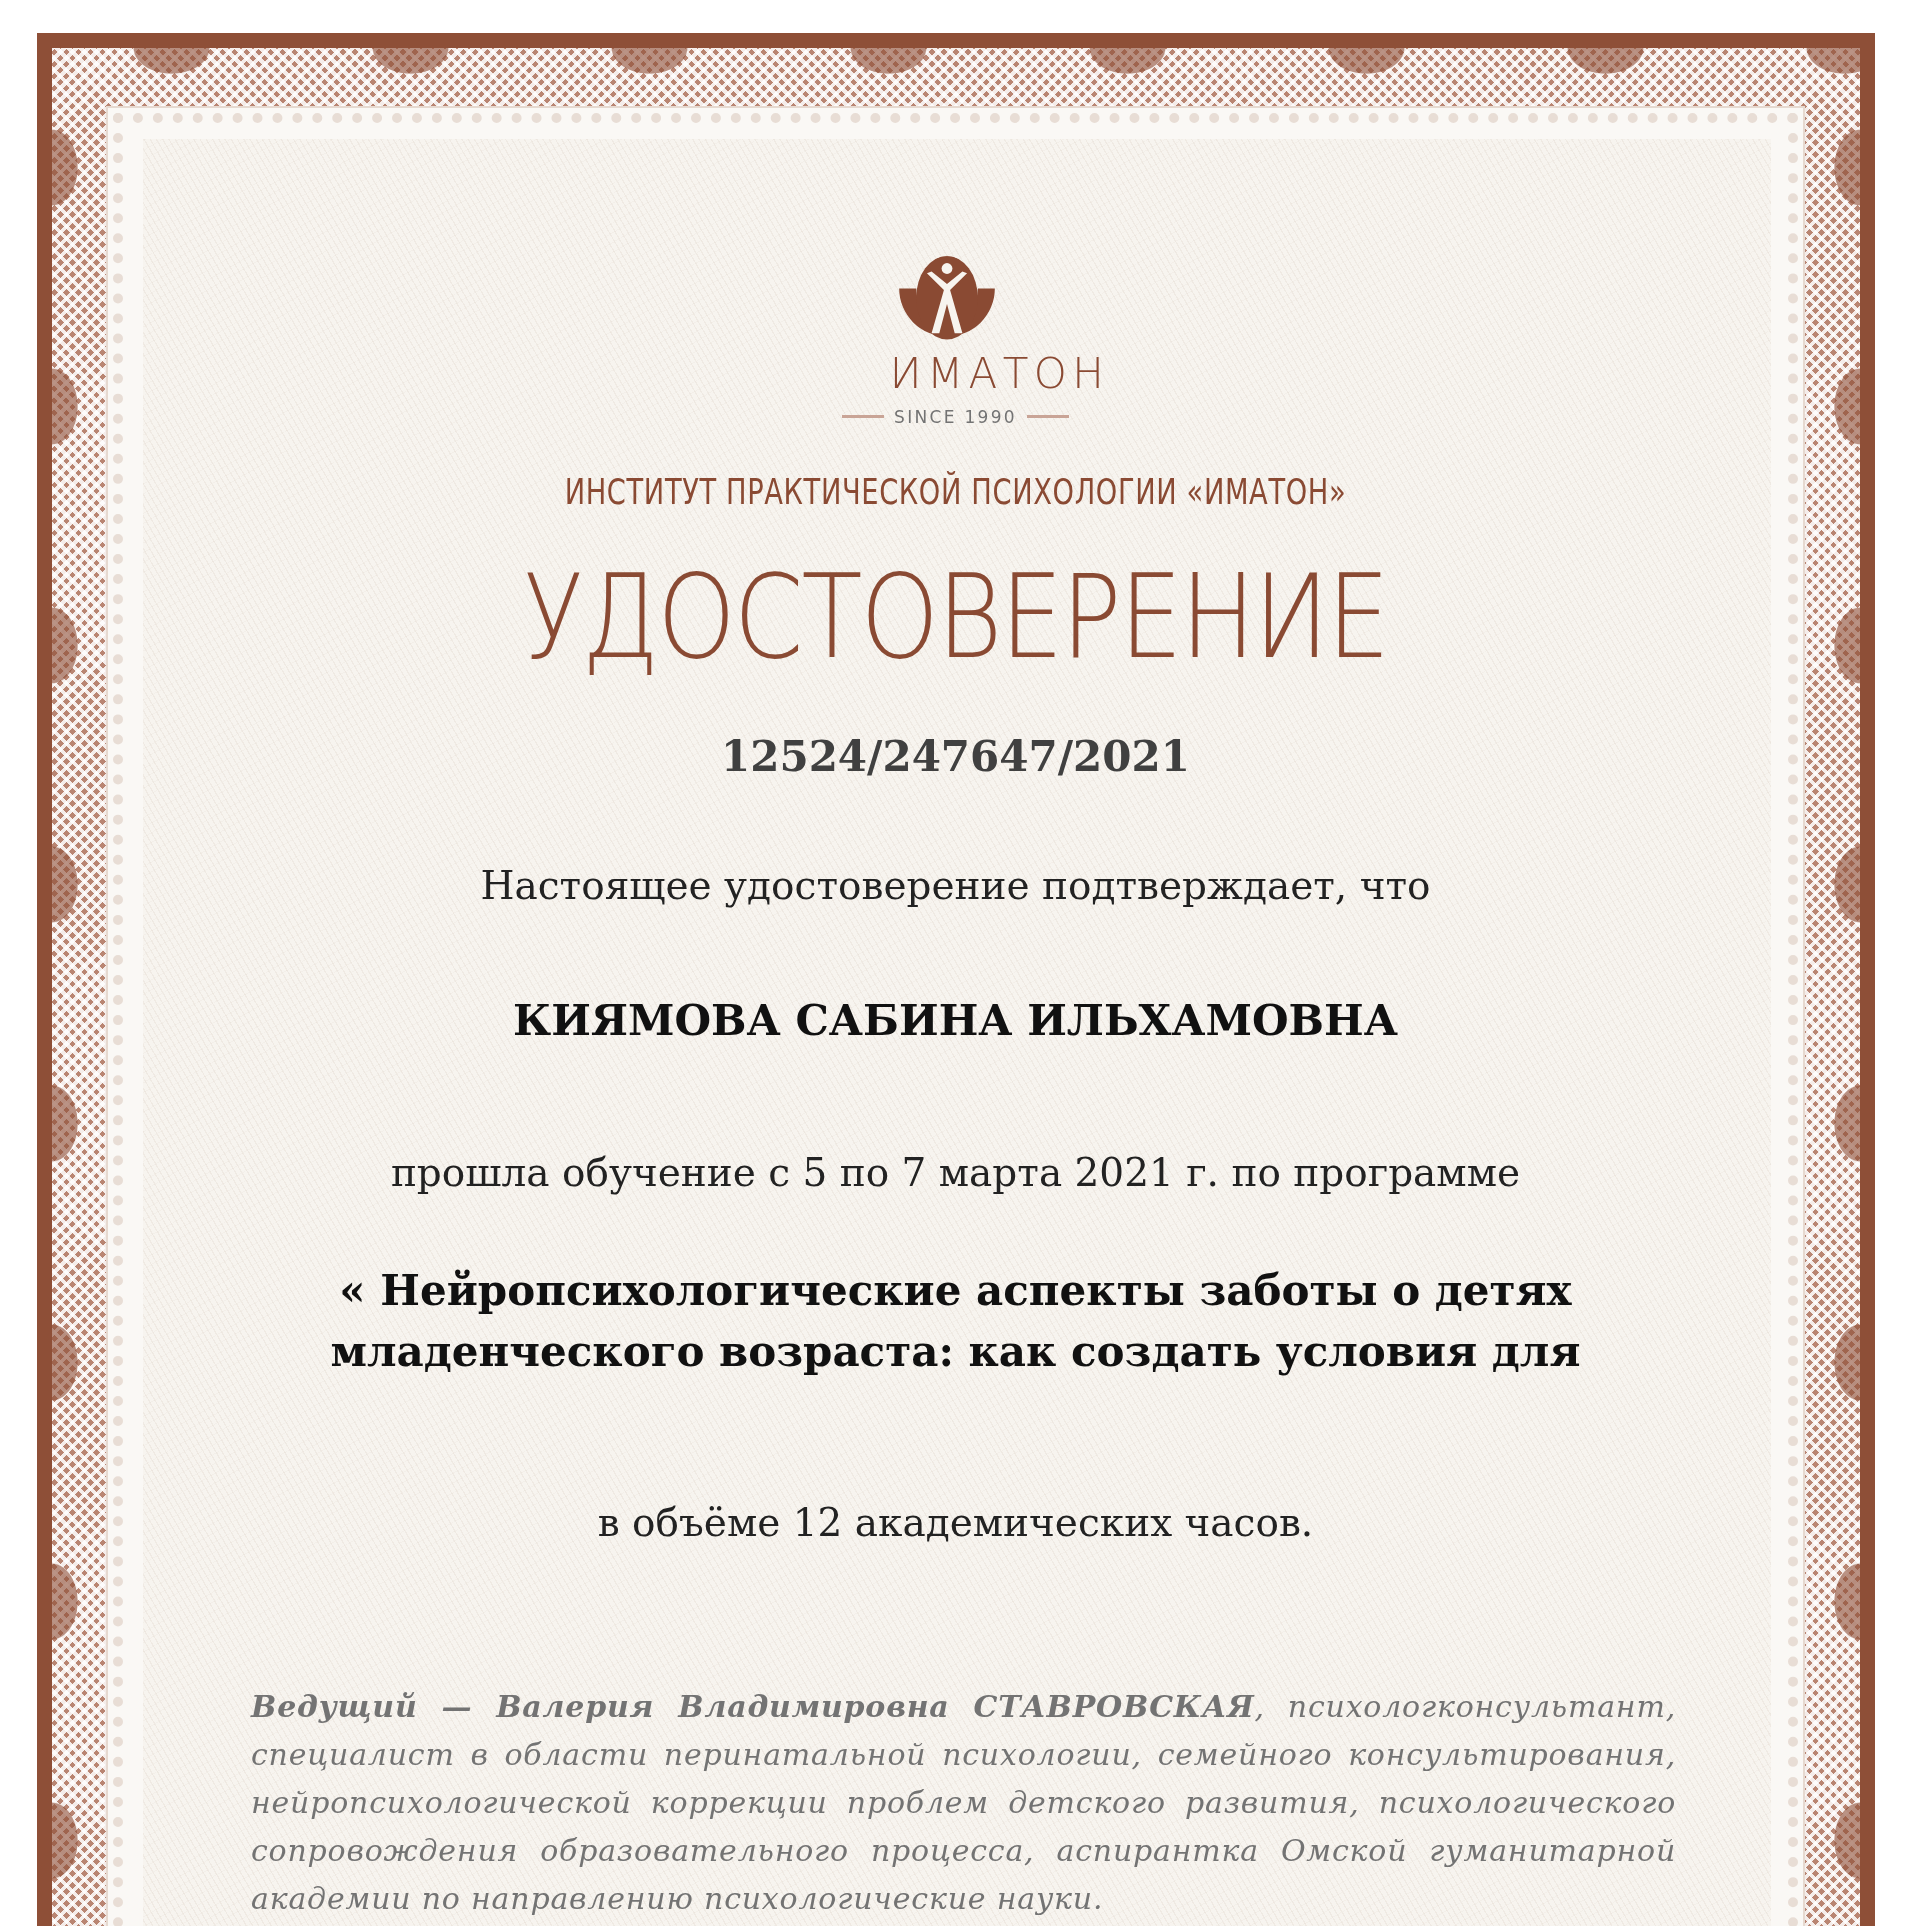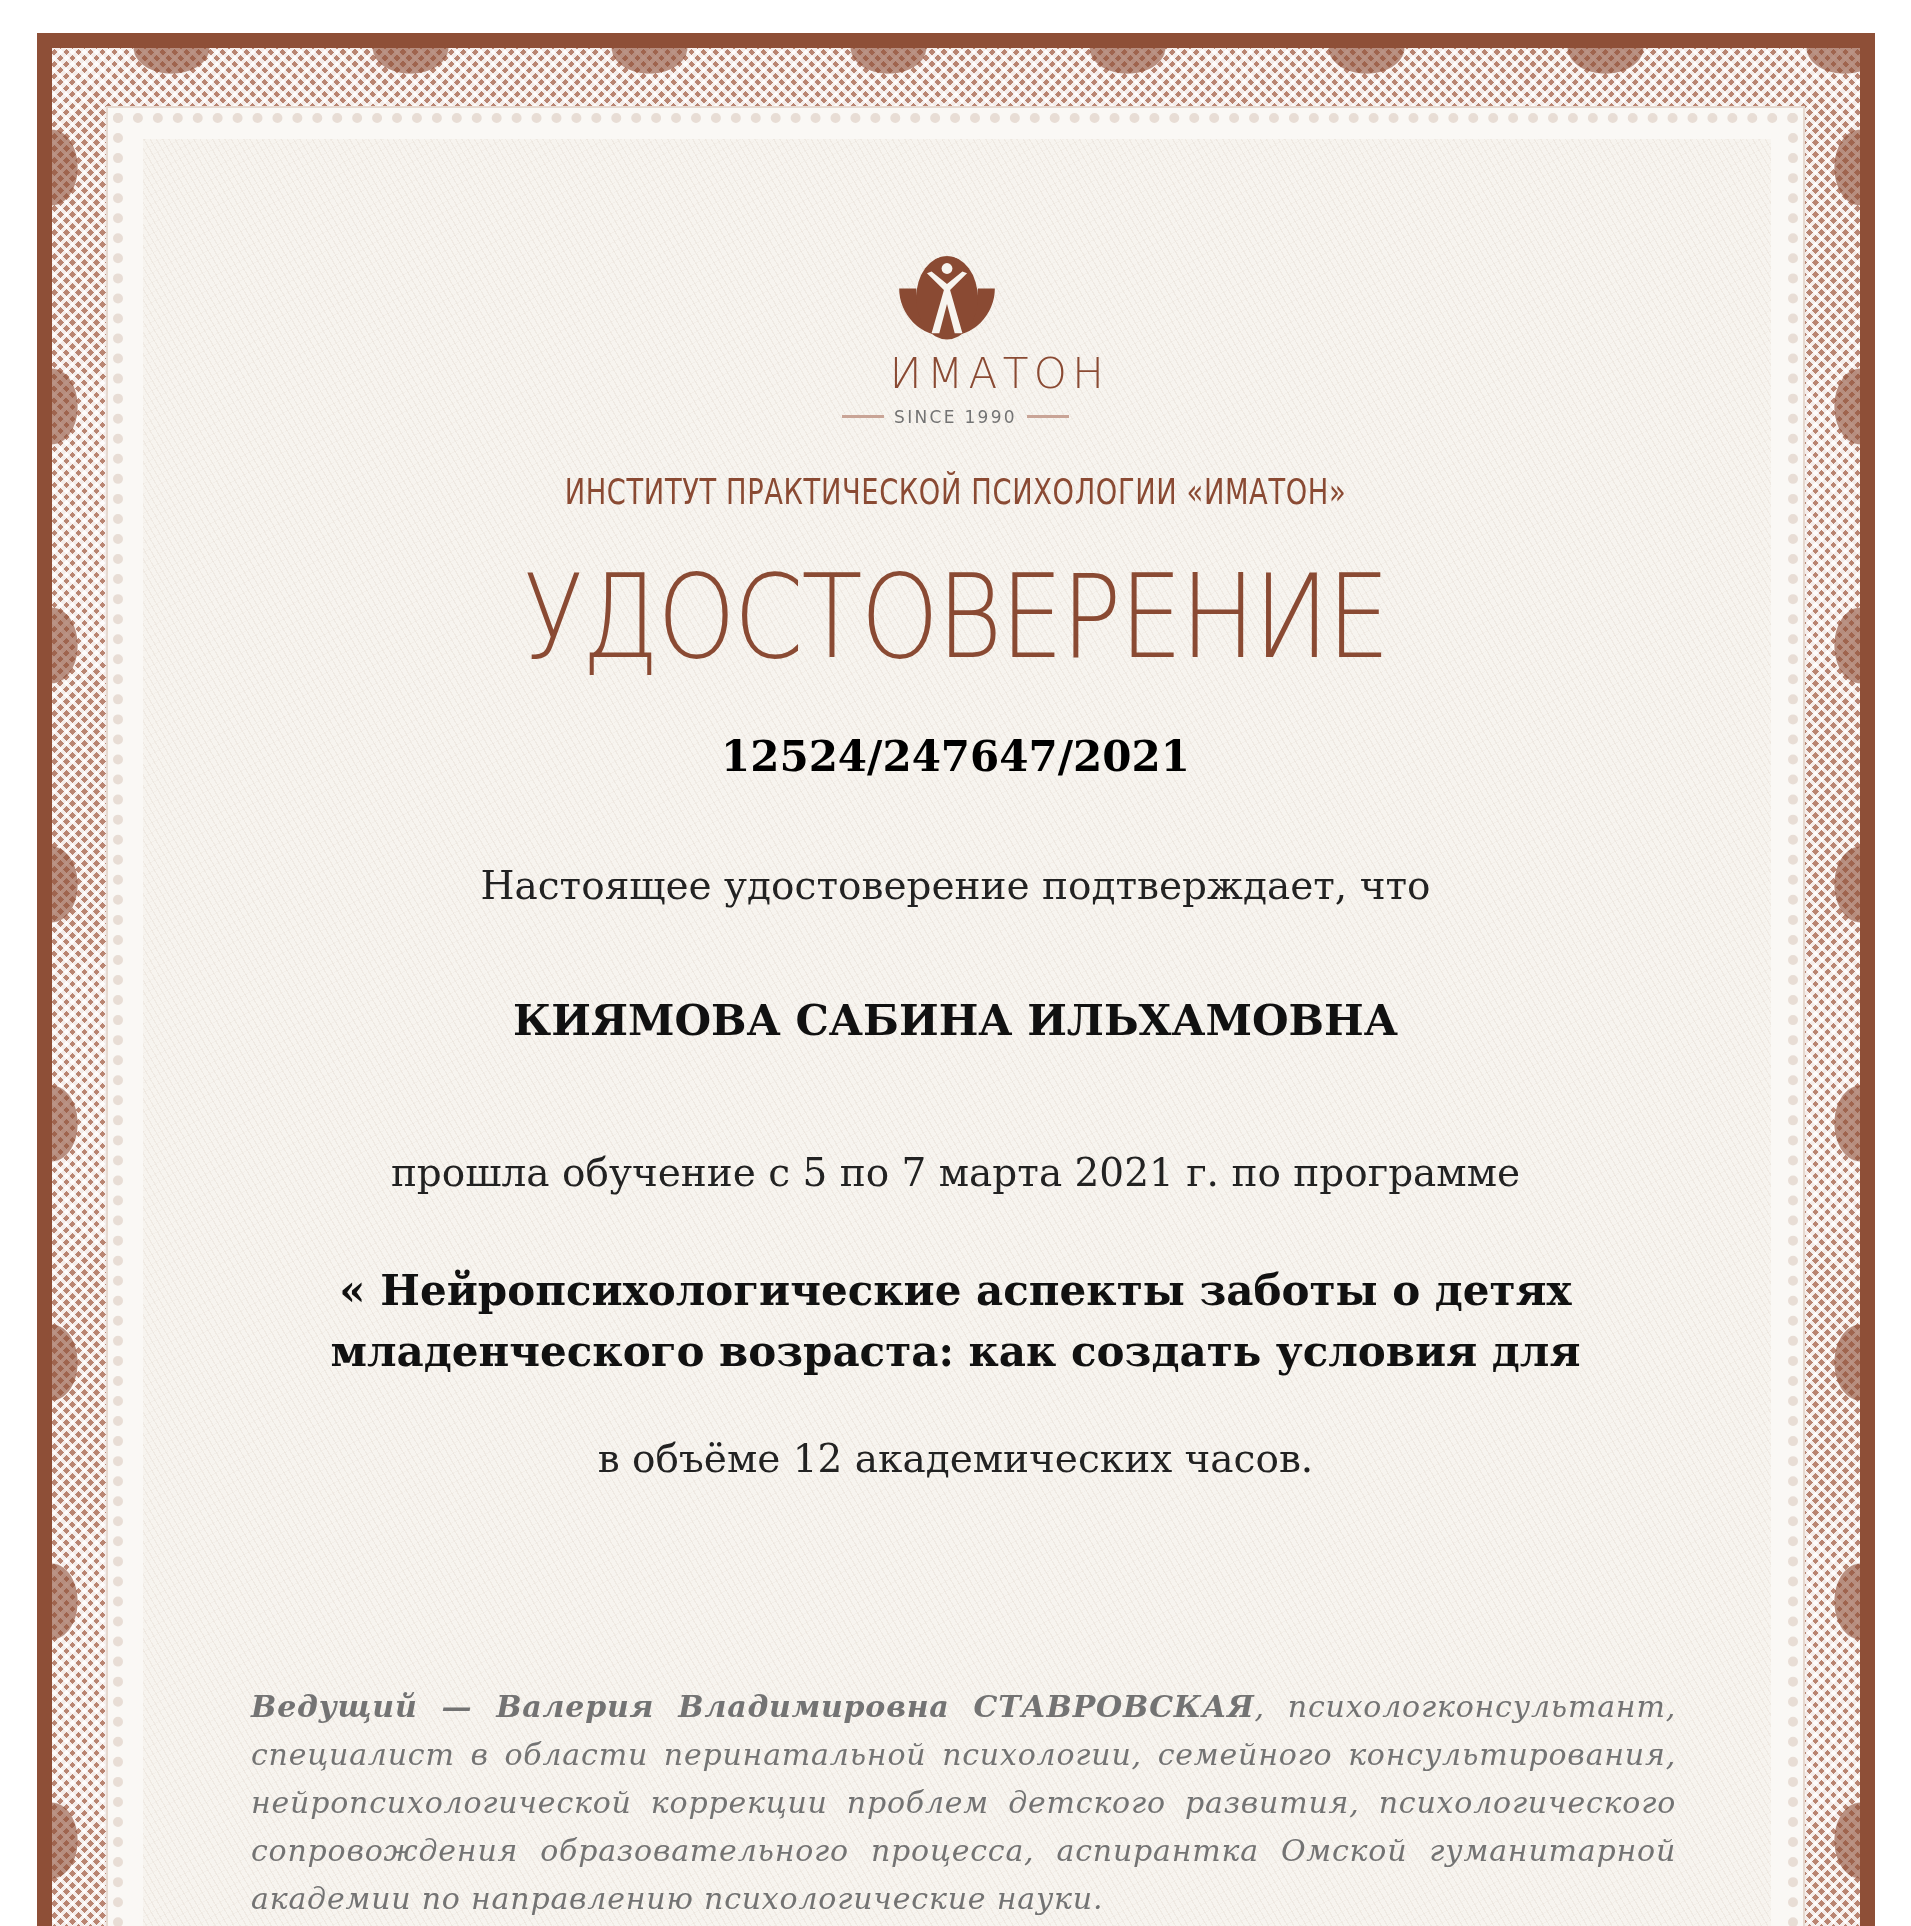--- a/index.html
+++ b/index.html
@@ -60,26 +60,26 @@
   .since-dash { width:42px; height:3.9px; background:#c9a496; }
   .since-text { font-family:"DejaVu Sans", sans-serif; font-size:17px; color:#737373; letter-spacing:2.3px; }
   .institute {
     top:472px; font-family:"DejaVu Sans", sans-serif; font-size:35px; letter-spacing:0.8px;
     transform:scaleX(0.78); transform-origin:center;
   }
   .doc-title {
     top:559px; font-family:"DejaVu Sans", sans-serif; font-weight:300; font-size:116px;
     letter-spacing:-2.3px; transform:scaleX(0.86); transform-origin:center; line-height:1;
   }
-  .doc-number { top:732px; font-size:42px; font-weight:bold; color:#000000; }
+  .doc-number { top:732px; font-size:42px; font-weight:bold; color:#404040; }
   .t-confirm { top:863px; font-size:39px; color:#222; }
   .t-name { top:996px; font-size:42px; font-weight:bold; color:#111; }
   .t-period { top:1131px; font-size:39px; color:#222;margin-top:19px; }
   .t-program { top:1260px; font-size:42px; font-weight:bold; color:#111; line-height:61px; }
-  .t-hours { top:1436px; font-size:39px; color:#222; }
+  .t-hours { top:1500px; font-size:39px; color:#222; }
   .lecturer {
     position:absolute; left:251px; top:1683px; width:1425px;
     font-size:30px; font-style:italic; color:#737373; line-height:48px; text-align:justify;
     text-align-last:left; letter-spacing:0.8px;
   }
   .lecturer b { font-weight:bold; }
 </style>
 </head>
 <body>
 

